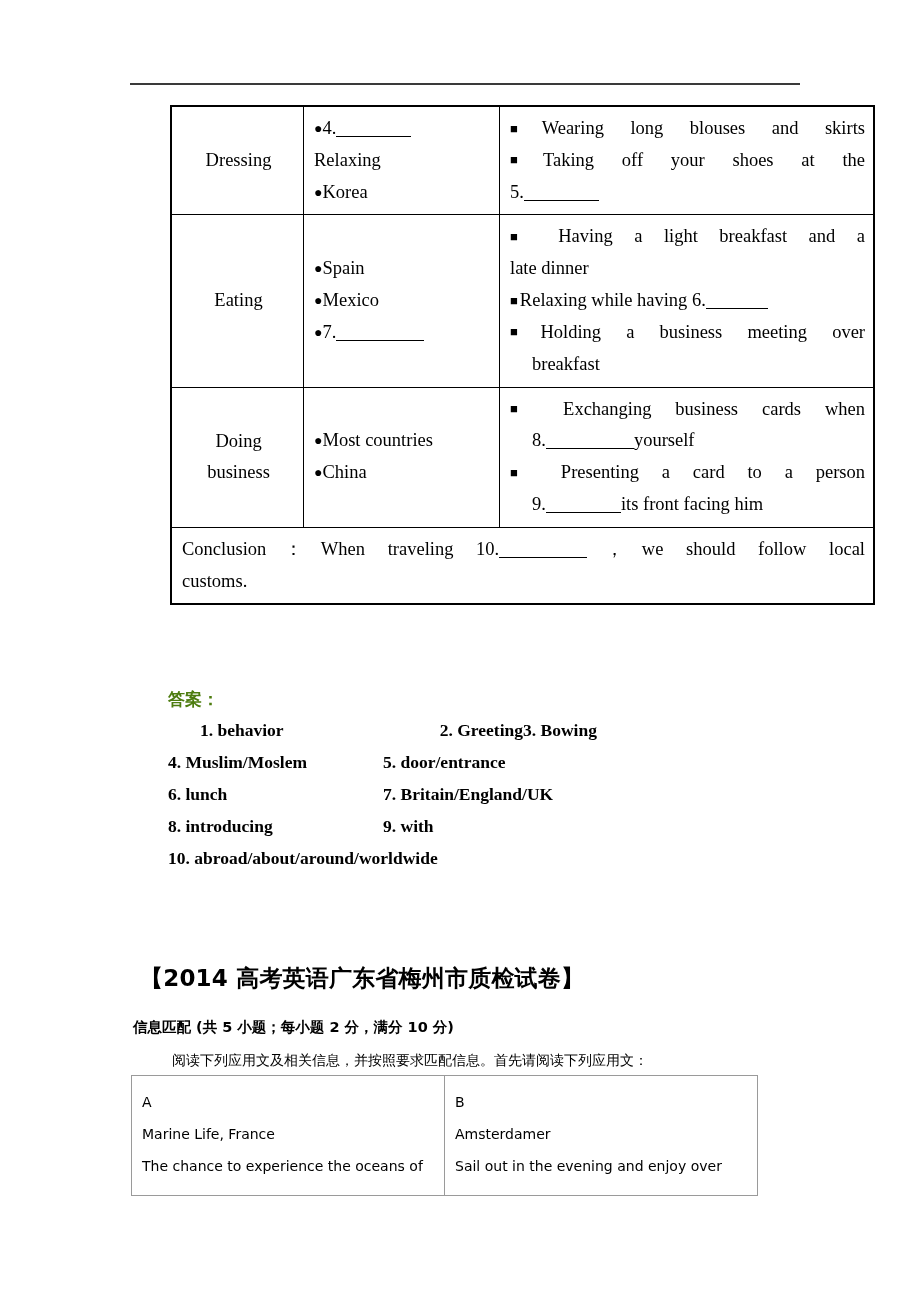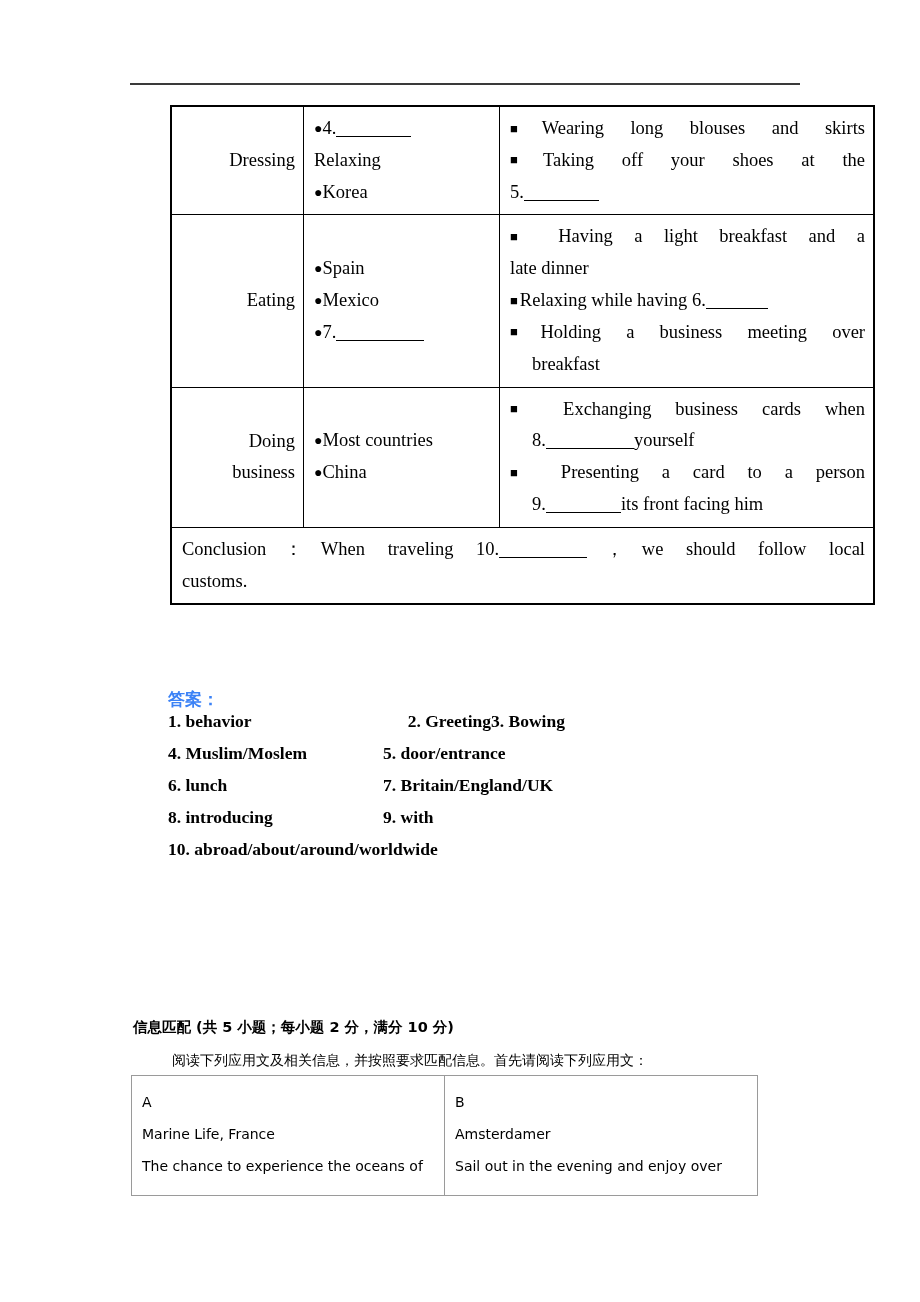--- a/index.html
+++ b/index.html
@@ -43,21 +43,21 @@
     table-layout: fixed;
     border: 2px solid #000;
   }
   .main-table td {
     border: 1px solid #000;
     vertical-align: middle;
     padding: 6px 8px 6px 10px;
     font-size: 18.5px;
     line-height: 1.72;
   }
-  .col-cat  { width: 113px; text-align: right; }
+  .col-cat  { width: 113px; text-align: center; }
   .col-mid  { width: 177px; }
   .col-desc { width: 355px; }
 
   .cat-label { font-size: 18.5px; line-height: 1.7; }
 
   
   .bul-row { white-space: nowrap; }
   .dot {
     font-size: 14px;
     line-height: 1;
@@ -98,32 +98,33 @@
 
   
   .answers {
     position: absolute;
     left: 168px;
     top: 688px;
     width: 640px;
     font-family: "Liberation Serif", "DejaVu Serif", serif;
   }
   .ans-title {
-    color: #3b82f6;
+    color: #4d7c0f;
     font-weight: bold;
     font-size: 17px;
     font-family: "DejaVu Sans", sans-serif;
+    margin-bottom: 9px;
   }
   .ans-row {
     font-weight: bold;
     font-size: 17.5px;
     margin-bottom: 11px;
     white-space: nowrap;
   }
-  .ans-a { display: inline-block; width: 148px; }
+  .ans-a { display: inline-block; width: 148px; margin-left: 32px; }
   .ans-b { display: inline-block; width: 175px; text-align: right; }
   .ans-b-wide { display: inline-block; width: 175px; }
 
   
   .sec-heading {
     position: absolute;
     left: 140px;
     top: 963px;
     font-family: "DejaVu Sans", sans-serif;
     font-weight: bold;
@@ -296,20 +297,21 @@
       <span class="ans-b-wide" style="width:215px">6. lunch</span><span>7. Britain/England/UK</span>
     </div>
     <div class="ans-row">
       <span class="ans-b-wide" style="width:215px">8. introducing</span><span>9. with</span>
     </div>
     <div class="ans-row">
       <span>10. abroad/about/around/worldwide</span>
     </div>
   </div>
 
+  <div class="sec-heading">【2014 高考英语广东省梅州市质检试卷】</div>
   <div class="sec-sub">信息匹配 (共 5 小题；每小题 2 分，满分 10 分)</div>
   <div class="sec-instr">阅读下列应用文及相关信息，并按照要求匹配信息。首先请阅读下列应用文：</div>
 
   <table class="ab-table">
     <tbody>
       <tr>
         <td>
           <div>A</div>
           <div>Marine Life, France</div>
           <div>The chance to experience the oceans of</div>

